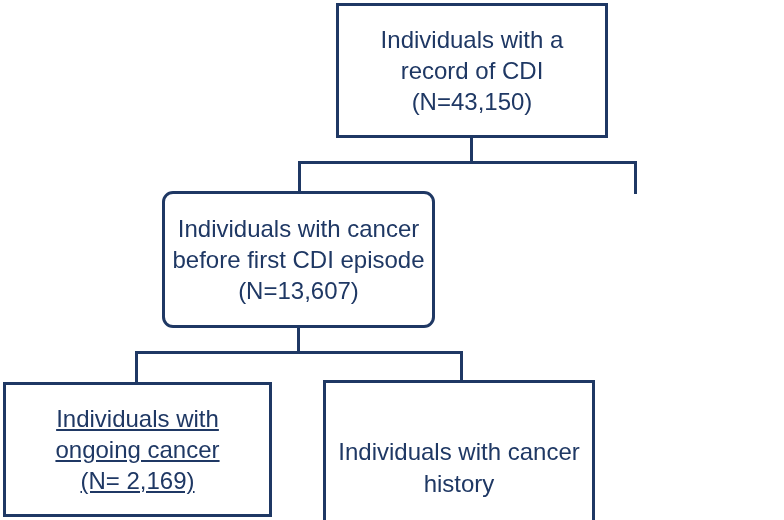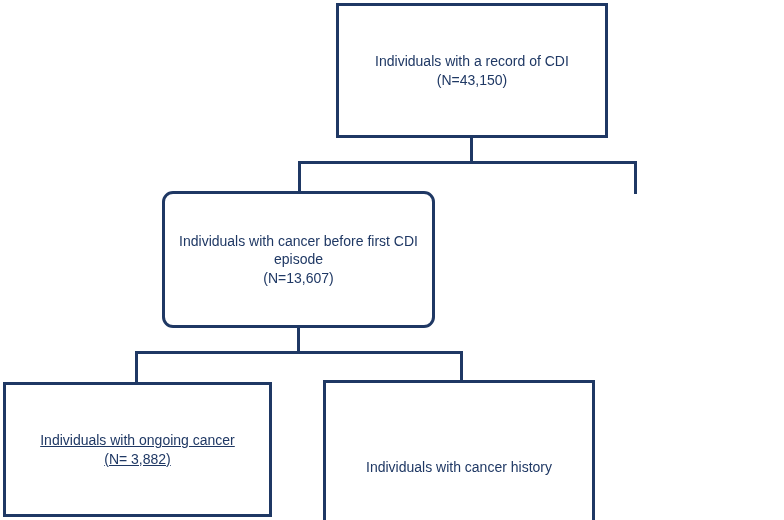--- a/index.html
+++ b/index.html
@@ -23,21 +23,21 @@
     position: absolute;
     box-sizing: border-box;
     border: 3px solid #1F3864;
     background: #ffffff;
     display: flex;
     flex-direction: column;
     align-items: center;
     justify-content: center;
     text-align: center;
     color: #1F3864;
-    font-size: 14px;
+    font-size: 24px;
     line-height: 1.30;
     padding: 4px 6px;
   }
   .node .label {
     display: block;
     width: 100%;
   }
   .node .count {
     display: block;
     width: 100%;
@@ -92,20 +92,20 @@
   </div>
 
   <div class="node" id="node-cancer">
     <span class="label">Individuals with cancer before first CDI episode</span>
     <span class="count">(N=13,607)</span>
   </div>
 
 
   <div class="node" id="node-ongoing">
     <span class="label">Individuals with ongoing cancer</span>
-    <span class="count">(N= 3,882)</span>
+    <span class="count">(N= 2,169)</span>
   </div>
 
   <div class="node" id="node-history">
     <span class="label">Individuals with cancer history</span>
   </div>
 
 </div>
 
 </body></html>

